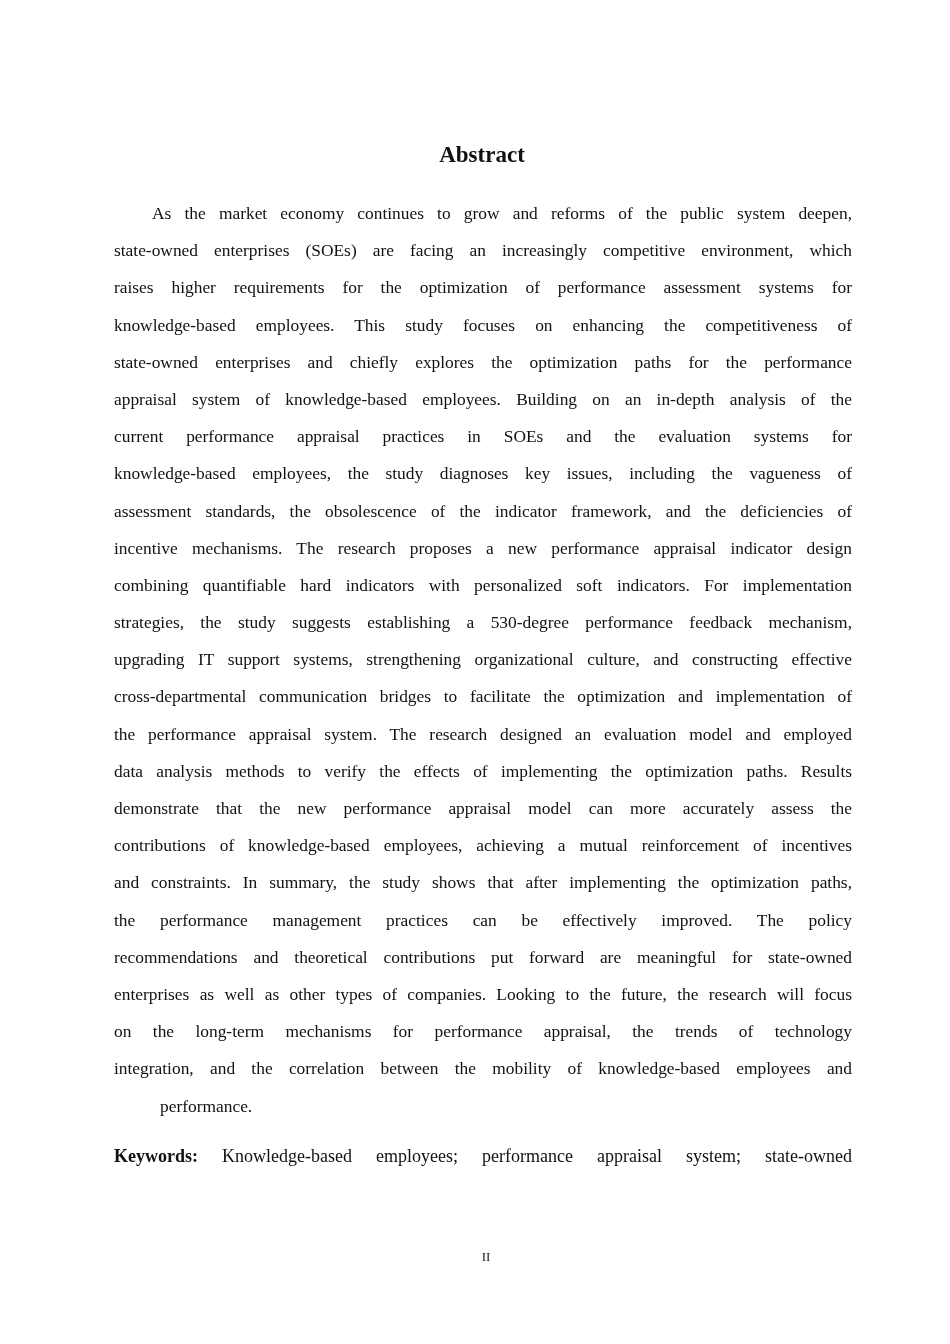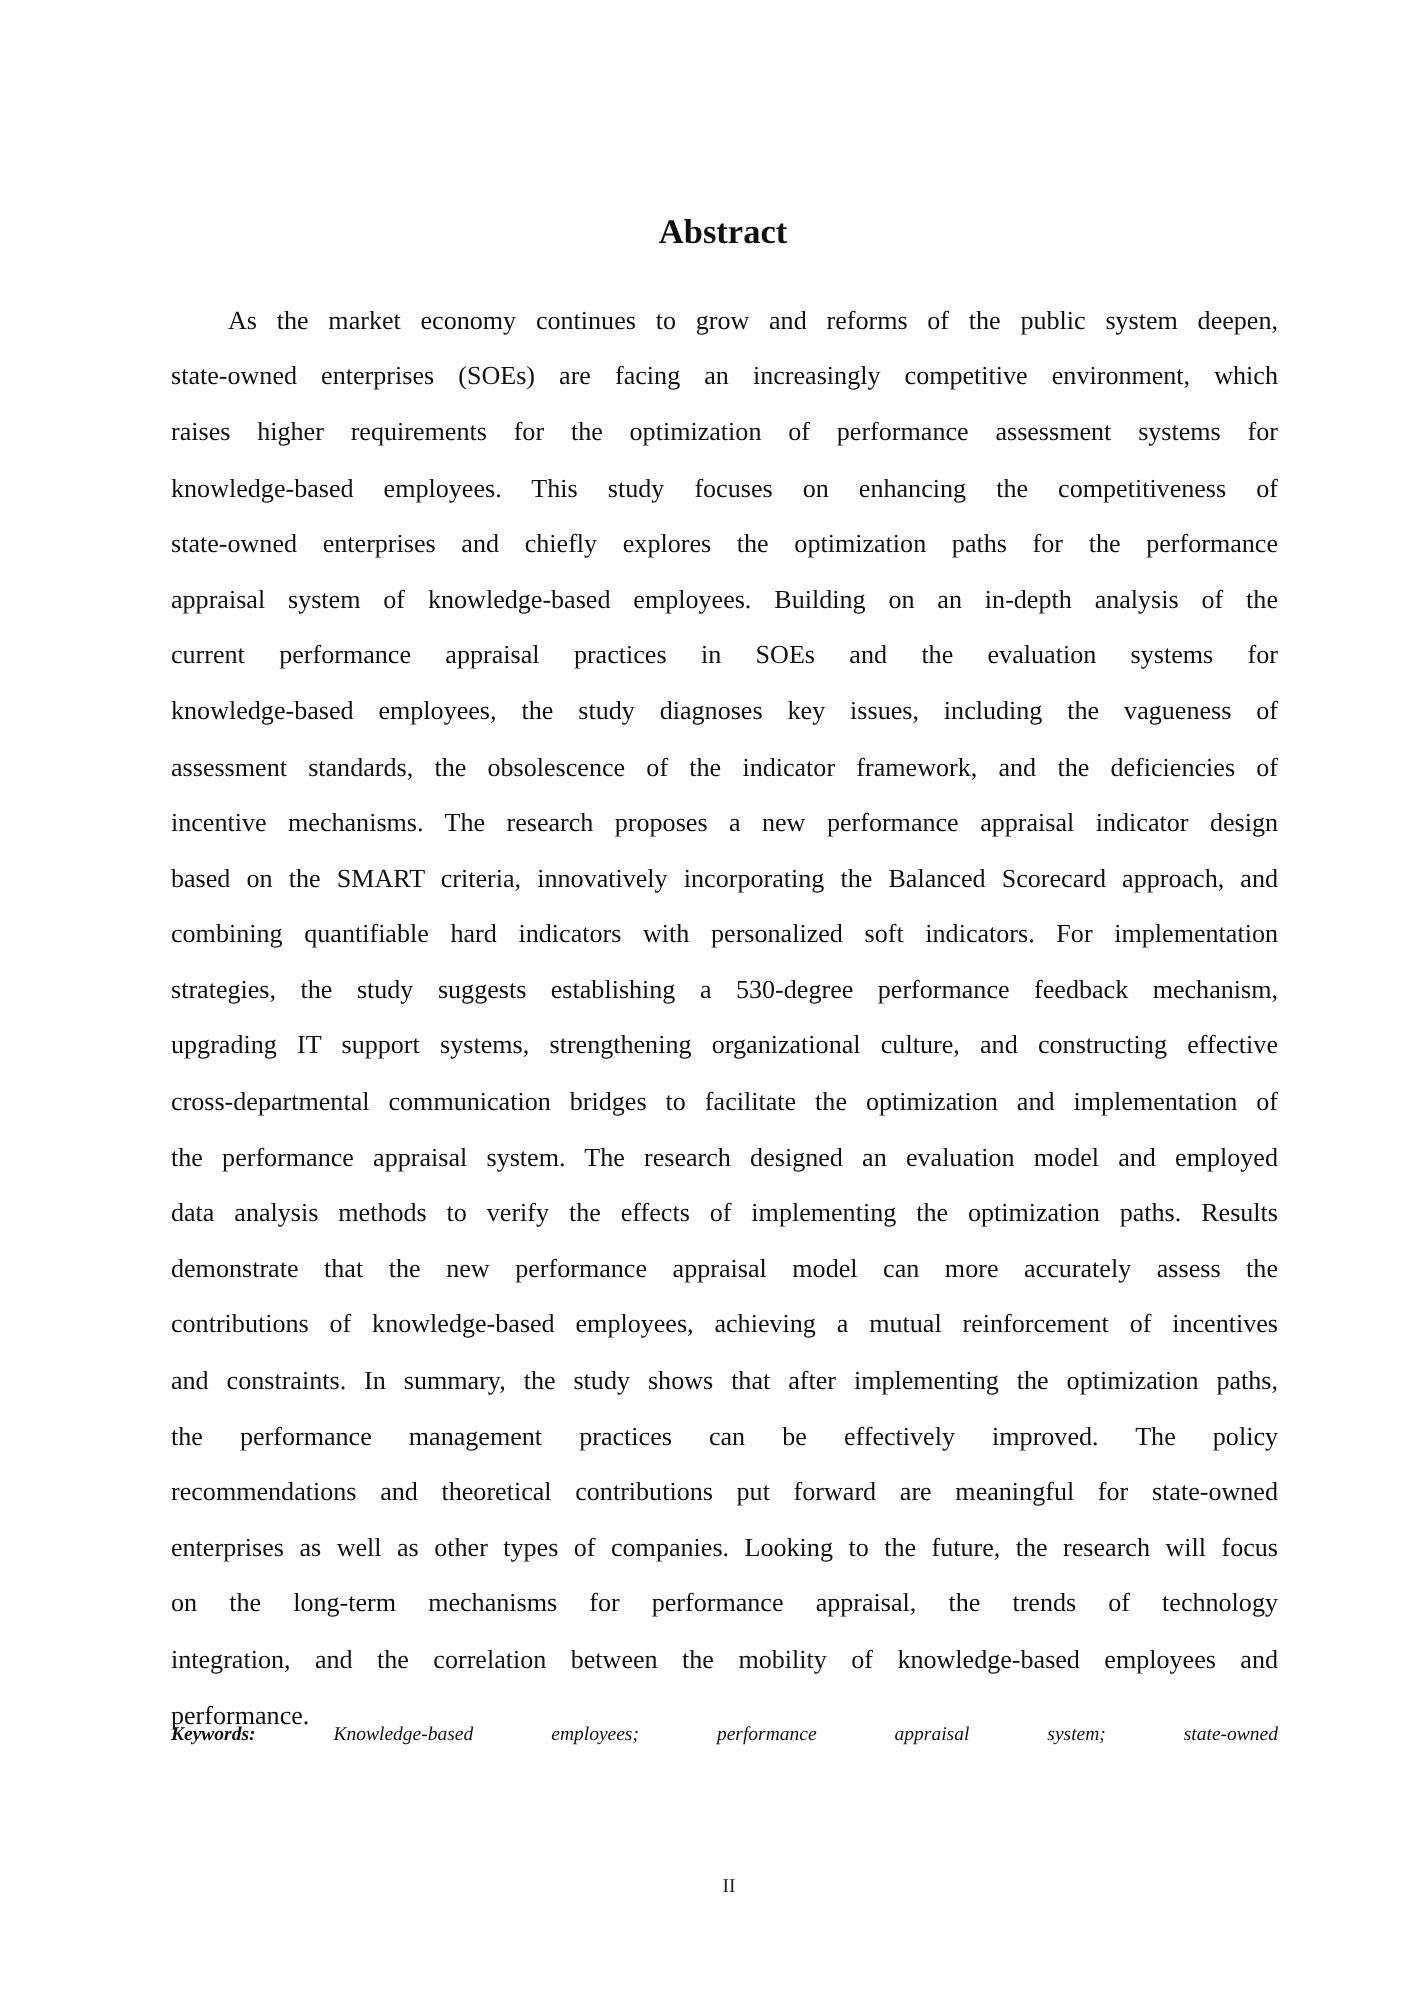--- a/index.html
+++ b/index.html
@@ -40,35 +40,35 @@
       text-align-last: justify;
       white-space: nowrap;
       overflow: visible;
     }
     .line.first {
       padding-left: 38px;
       margin-top: 27px;
     }
     .line.last {
       text-align-last: left;
+      margin-left: 46px;
     }
     .keywords-block {
       position: absolute;
       left: 114px;
       top: 1141px;
       width: 738px;
     }
     .kw-line {
       display: block;
       height: 36.5px;
       line-height: 30px;
-      font-size: 13px;
+      font-size: 18px;
       text-align: justify;
       text-align-last: justify;
-      font-style: italic;
     }
     .kw-line.last {
       text-align-last: left;
     }
     .kw-label {
       font-weight: bold;
     }
     .page-number {
       position: absolute;
       top: 1248px;
@@ -91,21 +91,20 @@
     <span class="line first">As the market economy continues to grow and reforms of the public system deepen,</span>
     <span class="line">state-owned enterprises (SOEs) are facing an increasingly competitive environment, which</span>
     <span class="line">raises higher requirements for the optimization of performance assessment systems for</span>
     <span class="line">knowledge-based employees. This study focuses on enhancing the competitiveness of</span>
     <span class="line">state-owned enterprises and chiefly explores the optimization paths for the performance</span>
     <span class="line">appraisal system of knowledge-based employees. Building on an in-depth analysis of the</span>
     <span class="line">current performance appraisal practices in SOEs and the evaluation systems for</span>
     <span class="line">knowledge-based employees, the study diagnoses key issues, including the vagueness of</span>
     <span class="line">assessment standards, the obsolescence of the indicator framework, and the deficiencies of</span>
     <span class="line">incentive mechanisms. The research proposes a new performance appraisal indicator design</span>
-    <span class="line">based on the SMART criteria, innovatively incorporating the Balanced Scorecard approach, and</span>
     <span class="line">combining quantifiable hard indicators with personalized soft indicators. For implementation</span>
     <span class="line">strategies, the study suggests establishing a 530-degree performance feedback mechanism,</span>
     <span class="line">upgrading IT support systems, strengthening organizational culture, and constructing effective</span>
     <span class="line">cross-departmental communication bridges to facilitate the optimization and implementation of</span>
     <span class="line">the performance appraisal system. The research designed an evaluation model and employed</span>
     <span class="line">data analysis methods to verify the effects of implementing the optimization paths. Results</span>
     <span class="line">demonstrate that the new performance appraisal model can more accurately assess the</span>
     <span class="line">contributions of knowledge-based employees, achieving a mutual reinforcement of incentives</span>
     <span class="line">and constraints. In summary, the study shows that after implementing the optimization paths,</span>
     <span class="line">the performance management practices can be effectively improved. The policy</span>

